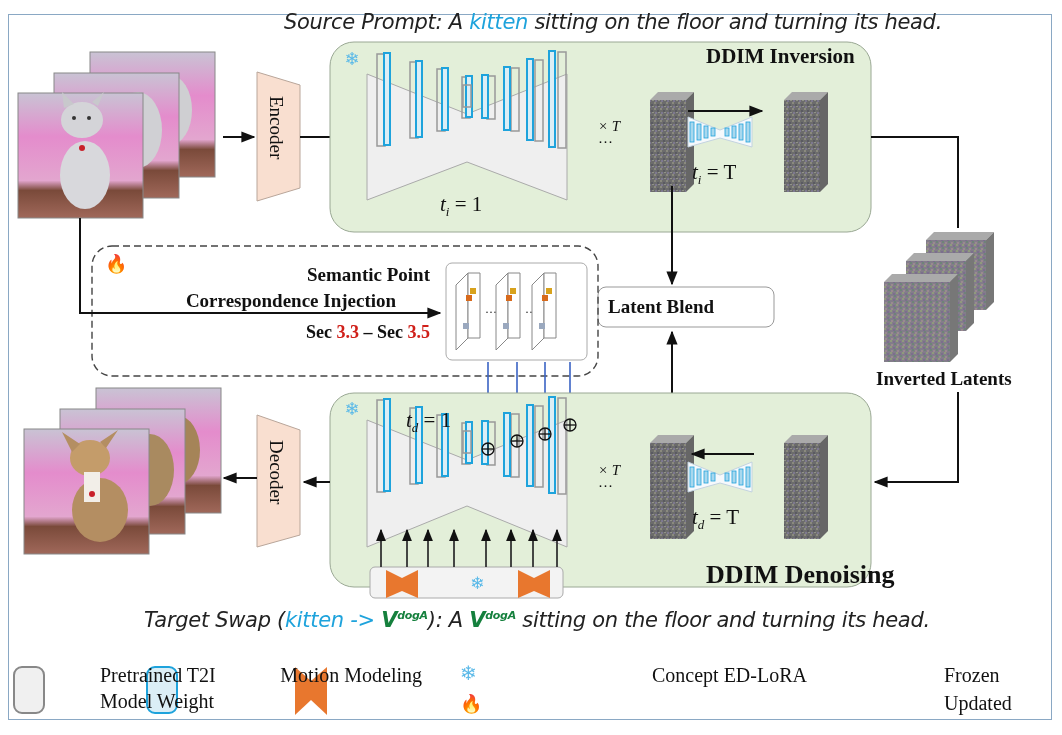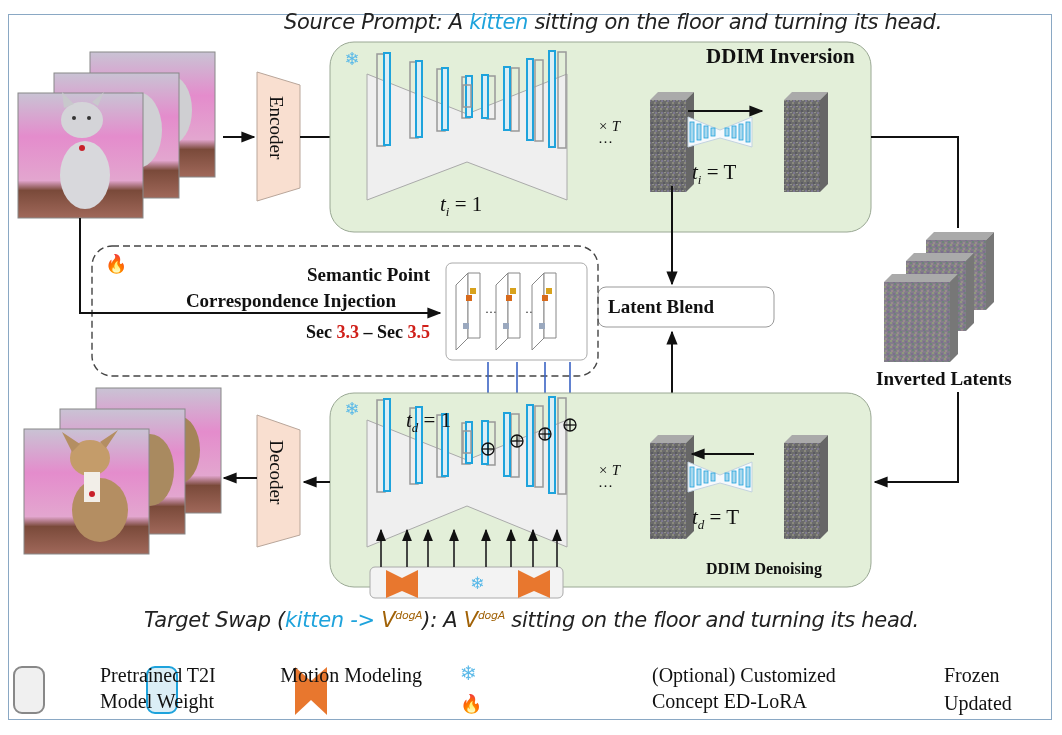--- a/index.html
+++ b/index.html
@@ -1,21 +1,21 @@
 <!DOCTYPE html>
 <html><head>
 <meta charset="utf-8">
 <style>
   html, body { margin: 0; padding: 0; background: #ffffff; }
   body { width: 1062px; height: 735px; position: relative; overflow: hidden; font-family: "Liberation Serif", serif; }
   #frame { position: absolute; left: 8px; top: 14px; width: 1044px; height: 706px; border: 1px solid #8aa8c4; box-sizing: border-box; }
   svg#diagram { position: absolute; left: 0; top: 0; }
   .prompt { position: absolute; font-family: "DejaVu Sans", sans-serif; font-style: italic; font-size: 21px; color: #222; white-space: nowrap; letter-spacing: -0.3px; }
   .prompt .kw { color: #1ea3dc; }
-  .prompt .vd { color: #a16207; }
+  .prompt .vd { color: #15803d; font-weight: bold; }
   .prompt sup { font-size: 11px; }
   .lbl { position: absolute; font-family: "Liberation Serif", serif; color: #111; white-space: nowrap; text-align: right; }
   .bold { font-weight: bold; }
   .legend-text { position: absolute; font-family: "Liberation Serif", serif; font-size: 20px; color: #111; line-height: 26px; }
 </style>
 </head>
 <body>
 
 <div id="frame"></div>
 
@@ -324,21 +324,21 @@
   <text x="460" y="680" font-size="20" fill="#5ab9e8" font-family="DejaVu Sans, sans-serif">❄</text>
   <text x="460" y="710" font-size="18" fill="#e8561e" font-family="DejaVu Sans, sans-serif">🔥</text>
   <text x="105" y="270" font-size="18" fill="#e8561e" font-family="DejaVu Sans, sans-serif">🔥</text>
 </svg>
 
 <div class="prompt" style="left:284px; top:10px;">
   <span>Source Prompt: A </span><span class="kw">kitten</span><span> sitting on the floor and turning its head.</span>
 </div>
 
 <div class="lbl bold" style="left:706px; top:44px; font-size:21px;">DDIM Inversion</div>
-<div class="lbl bold" style="left:706px; top:560px; font-size:16px;">DDIM Denoising</div>
+<div class="lbl bold" style="left:706px; top:560px; font-size:26px;">DDIM Denoising</div>
 
 <div class="lbl" style="left:265px; top:96px; font-size:19px; writing-mode: vertical-rl;">Encoder</div>
 <div class="lbl" style="left:265px; top:440px; font-size:19px; writing-mode: vertical-rl;">Decoder</div>
 
 <div class="lbl" style="left:598px; top:118px; font-size:15px; font-style:italic;">× T</div>
 <div class="lbl" style="left:598px; top:134px; font-size:15px;">···</div>
 <div class="lbl" style="left:598px; top:462px; font-size:15px; font-style:italic;">× T</div>
 <div class="lbl" style="left:598px; top:478px; font-size:15px;">···</div>
 
 <div class="lbl" style="left:440px; top:192px; font-size:21px;"><i>t</i><sub style="font-size:13px;"><i>i</i></sub><span> = 1</span></div>
@@ -358,17 +358,16 @@
 </div>
 
 <div class="legend-text" style="left:100px; top:662px;">
     <div>Pretrained T2I</div>
     <div>Model Weight</div>
   </div>
 <div class="legend-text" style="left:372px; top:662px; text-align:right; width:150px; margin-left:-100px;">
     <div>Motion Modeling</div>
   </div>
 <div class="legend-text" style="left:652px; top:662px;">
-    <div>(Optional) Customized</div>
     <div>Concept ED-LoRA</div>
   </div>
 <div class="legend-text" style="left:944px; top:662px;">Frozen</div>
 <div class="legend-text" style="left:944px; top:690px;">Updated</div>
 
 </body></html>

